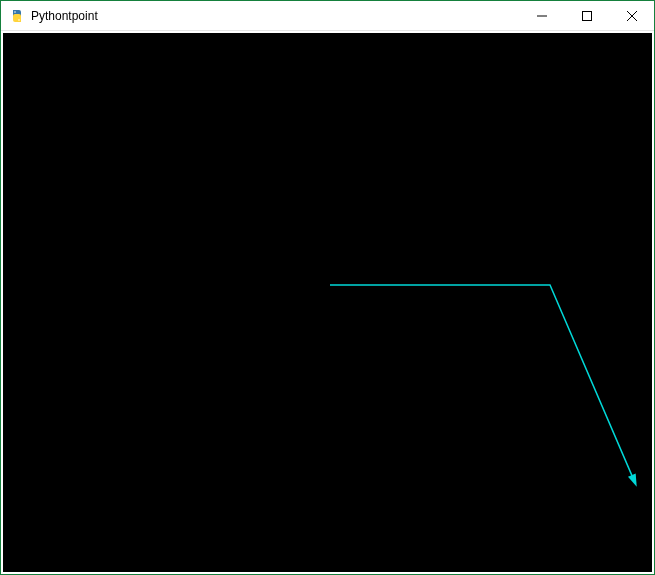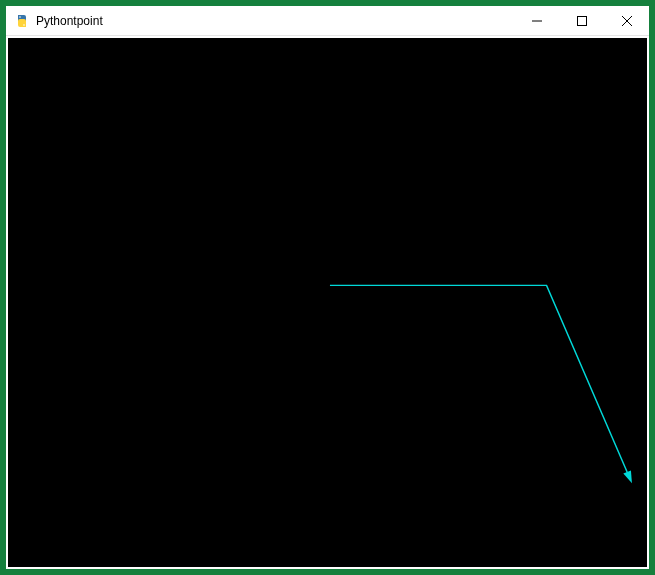--- a/index.html
+++ b/index.html
@@ -10,21 +10,21 @@
     body {
       width: 655px;
       height: 575px;
       font-family: 'Segoe UI', Tahoma, sans-serif;
       background: #fff;
       overflow: hidden;
     }
     .window {
       width: 655px;
       height: 575px;
-      border: 6px solid #15803d;
+      border: 1px solid #15803d;
       display: flex;
       flex-direction: column;
       background: #fff;
     }
     .titlebar {
       height: 30px;
       background: #fff;
       display: flex;
       align-items: center;
       padding-left: 8px;

